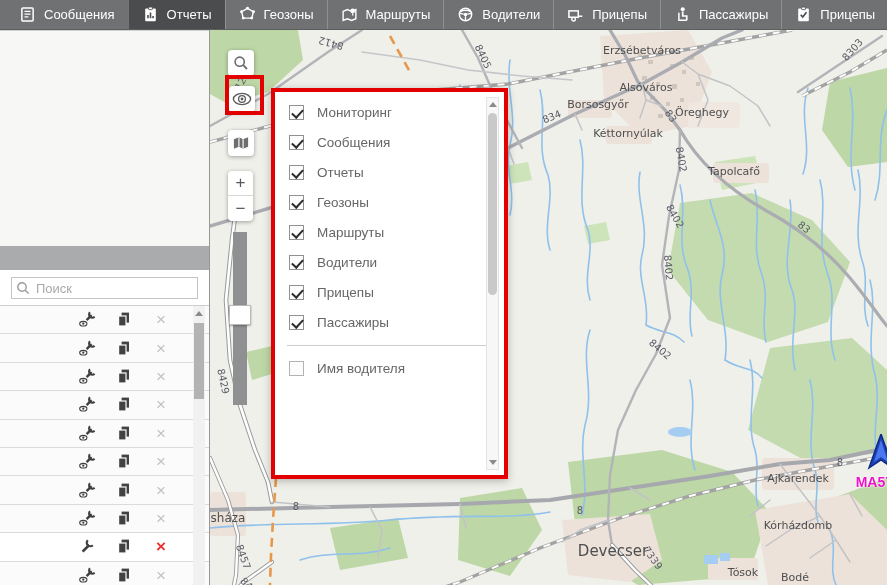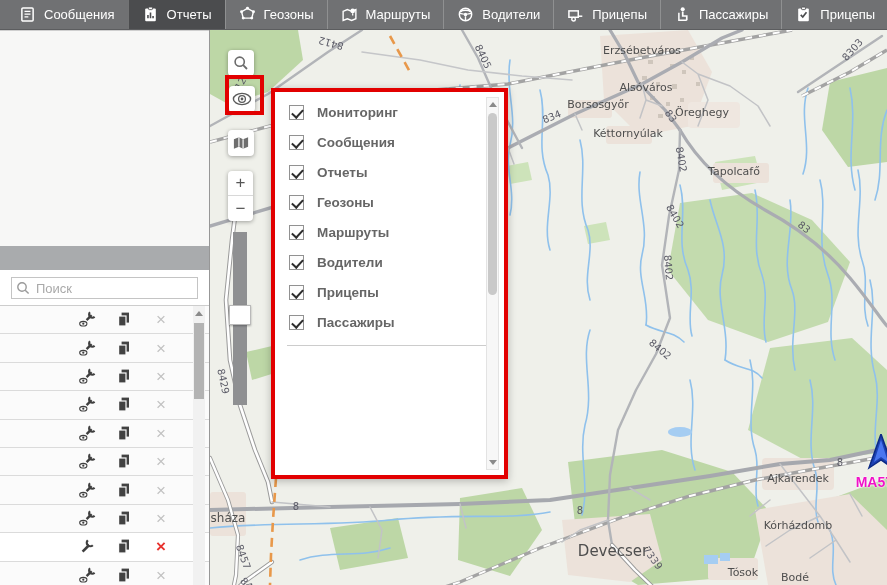--- a/index.html
+++ b/index.html
@@ -62,21 +62,21 @@
   
   #layers-panel { position:absolute; left:61px; top:58px; width:237px; height:391px;
     background:#fff; border:4px solid #e20000; box-shadow:0 2px 8px rgba(0,0,0,.25); }
   #layers-items { padding-top:5px; height:100%; overflow:hidden; }
   .layer-item { height:30px; display:flex; align-items:center; padding-left:14px; cursor:pointer; }
   .layer-item.partial { height:12px; overflow:hidden; align-items:flex-start; padding-top:4px; }
   .cb { position:relative; width:15px; height:15px; border:1px solid #919191; background:#fcfcfc; flex:0 0 15px; }
   .cb.unchecked { border-color:#b3b3b3; }
   .cb.checked::after { content:''; position:absolute; left:2px; top:3px; width:9px; height:5px;
     border-left:2px solid #2b2b2b; border-bottom:2px solid #2b2b2b; transform:rotate(-47deg); }
-  .layer-label { margin-left:13px; font-size:13.5px; color:#666;font-weight:bold; }
+  .layer-label { margin-left:13px; font-size:13.5px; color:#666; }
   .layer-divider { border-top:1px solid #ccc; margin:8px 12px 7px 12px; }
   #panel-scrollbar { position:absolute; top:5px; right:5px; bottom:5px; width:13px;
     background:#f7f7f7; border:1px solid #e3e3e3; }
   .pscroll-btn { height:13px; display:flex; align-items:center; justify-content:center; cursor:pointer; }
   .pscroll-btn.bottom { position:absolute; bottom:0; left:0; right:0; }
   #panel-thumb { position:absolute; left:1px; right:1px; top:15px; height:182px; background:#c9c9c9; border-radius:5px; }
 
   
   #vehicle-marker { position:absolute; right:-8px; top:404px; width:28px; height:44px; }
   #marker-label { position:absolute; right:-6px; top:444px; font-size:14px; font-weight:bold;
@@ -586,20 +586,24 @@
           </div>
           <div class="layer-item">
             <span class="cb checked"></span>
             <span class="layer-label">Прицепы</span>
           </div>
           <div class="layer-item">
             <span class="cb checked"></span>
             <span class="layer-label">Пассажиры</span>
           </div>
           <div class="layer-divider"></div>
+          <div class="layer-item">
+            <span class="cb unchecked"></span>
+            <span class="layer-label">Имя водителя</span>
+          </div>
           <div class="layer-item partial">
             <span class="layer-label"></span>
           </div>
         </div>
       <div id="panel-scrollbar">
         <div class="pscroll-btn">
             <span class="tri-up"></span>
           </div>
         <div id="panel-thumb"></div>
         <div class="pscroll-btn bottom">

